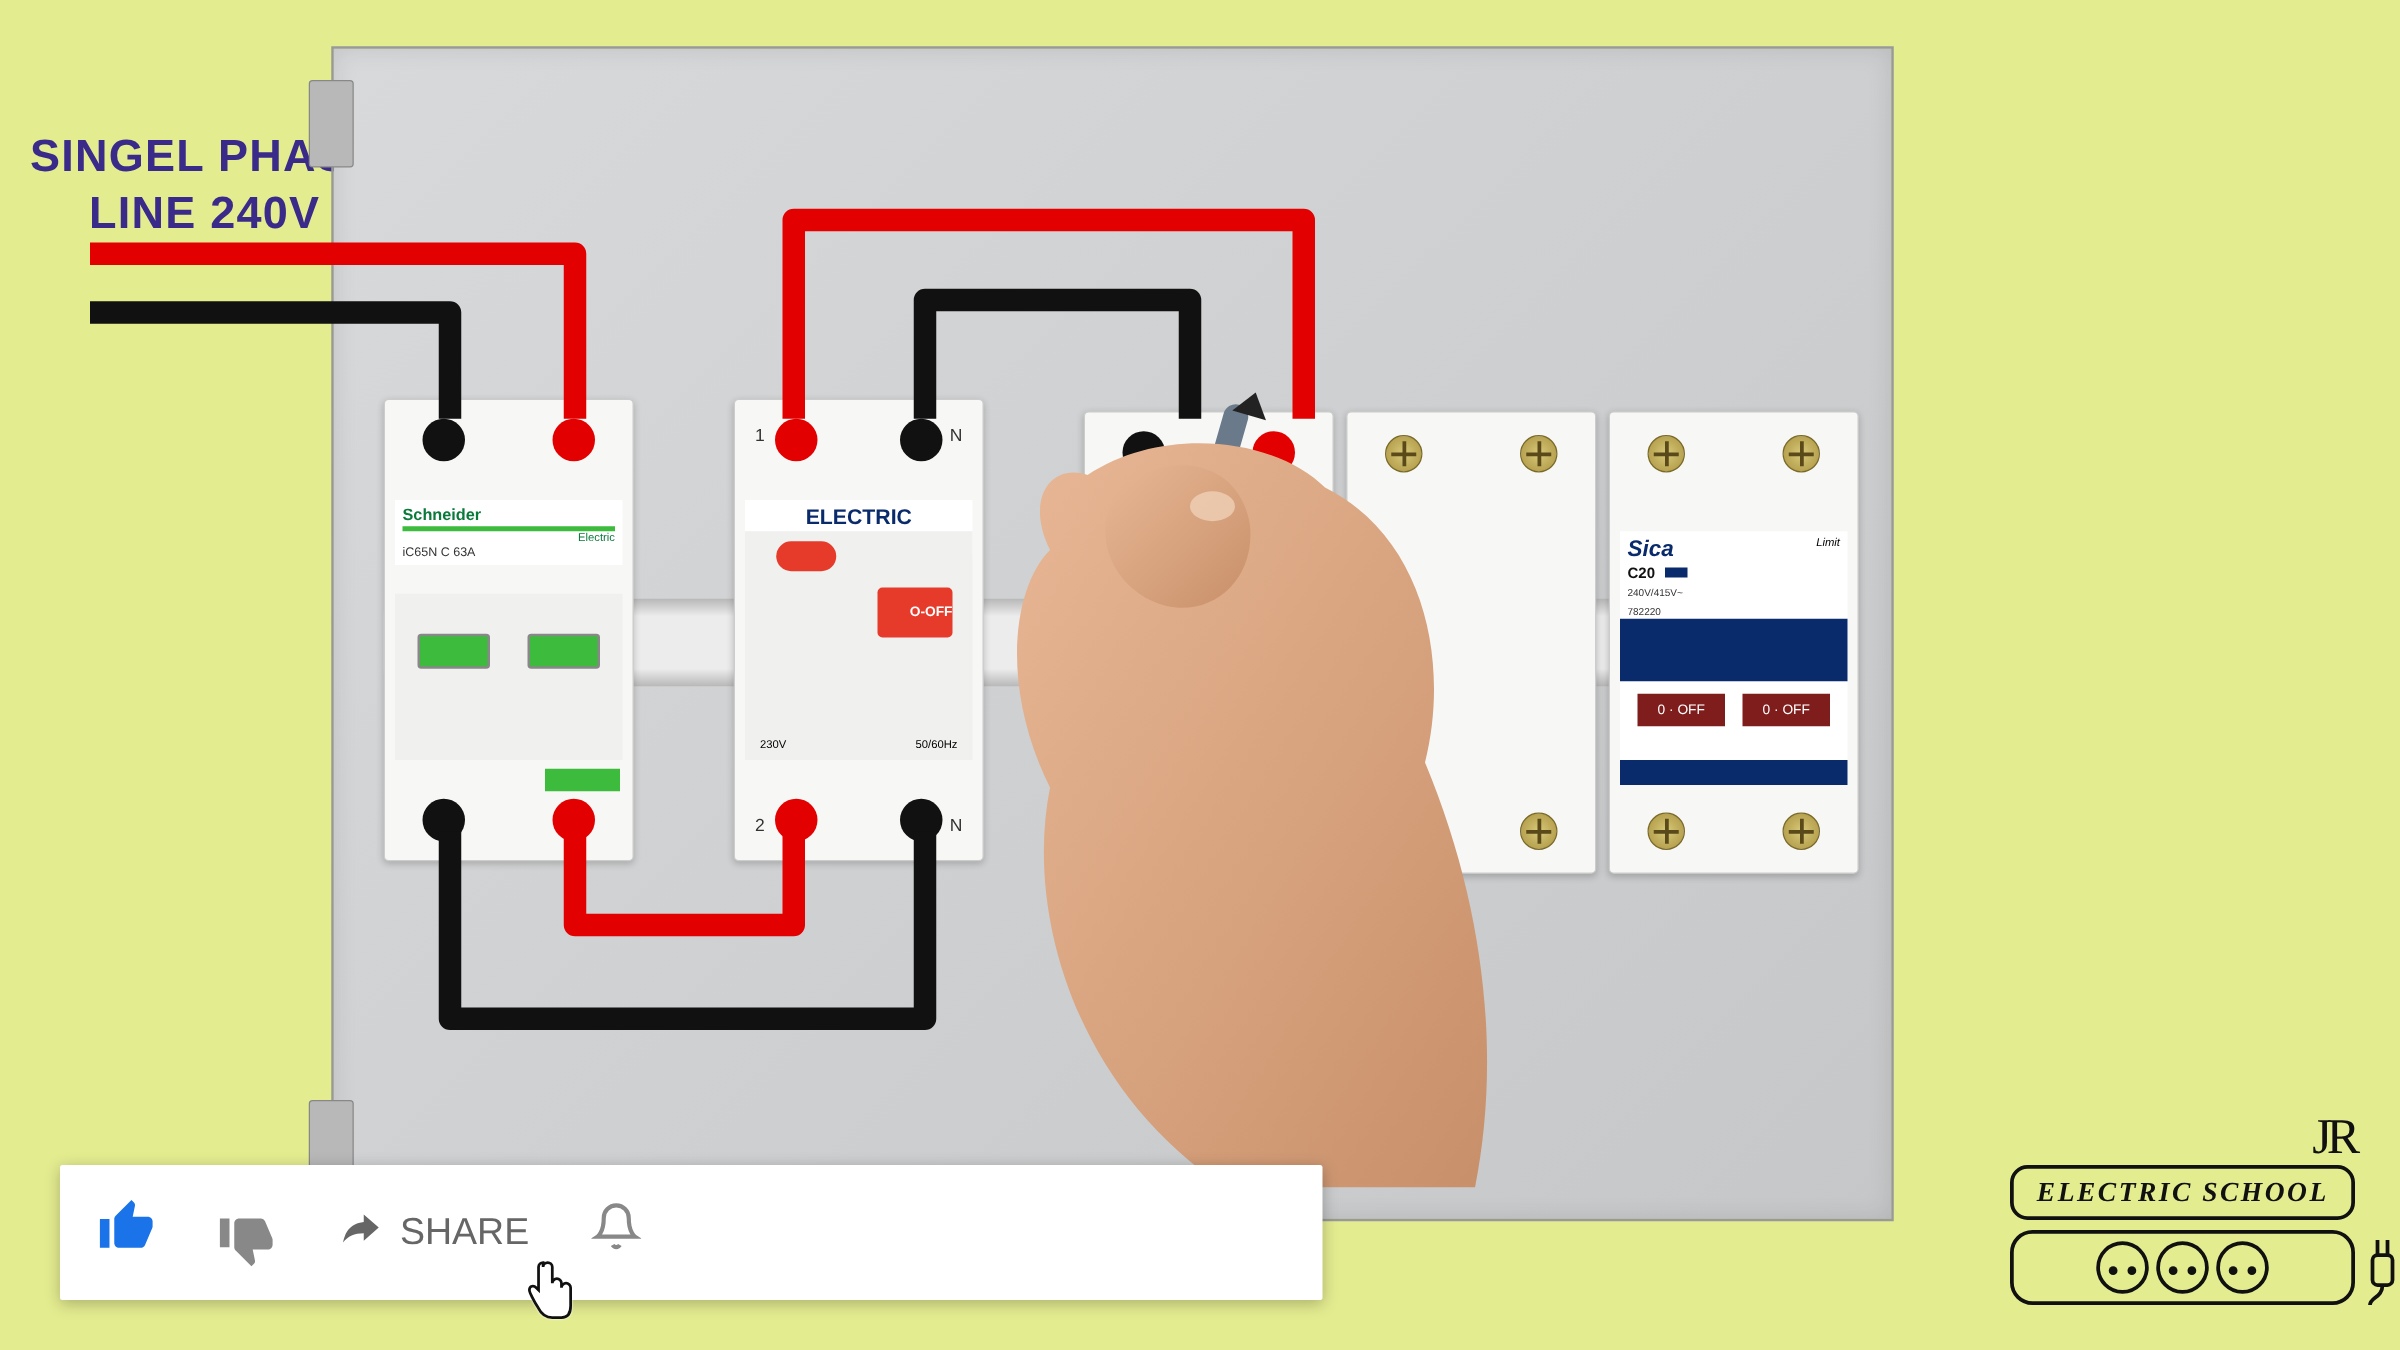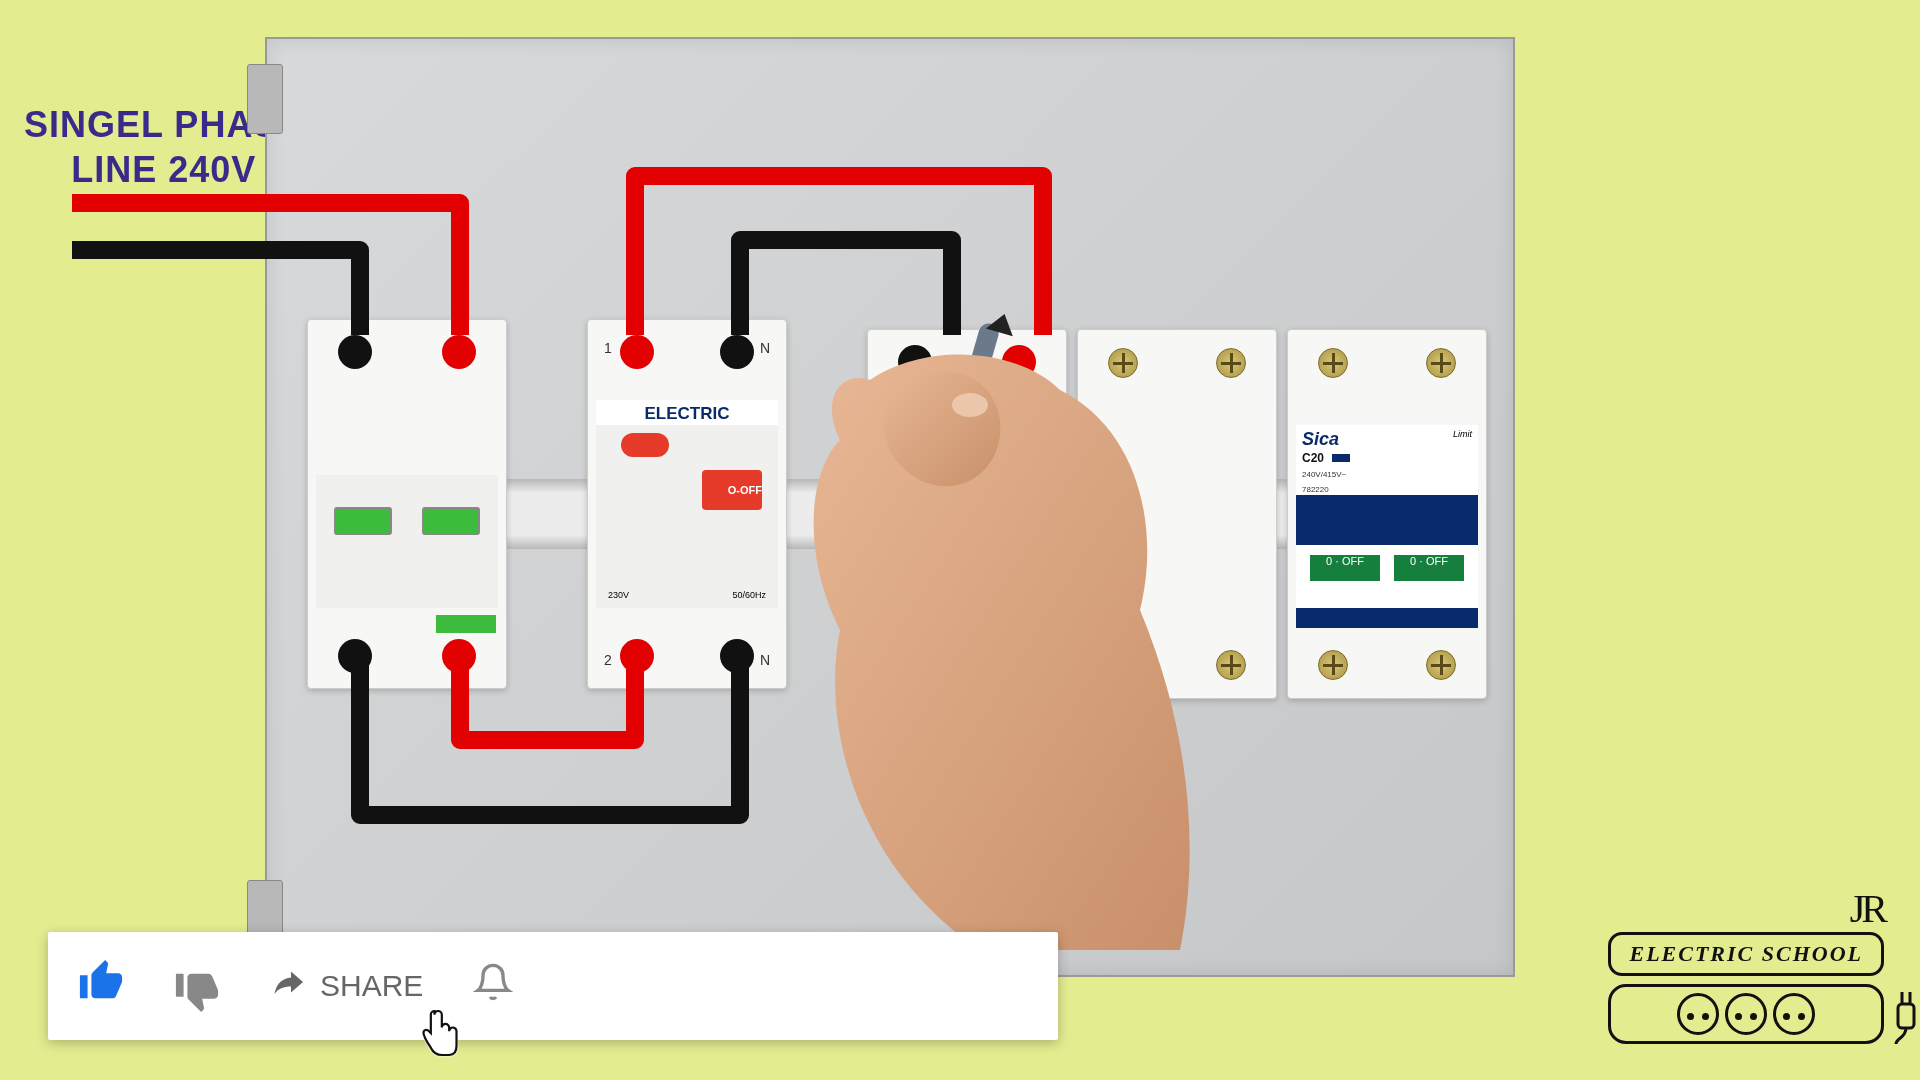--- a/index.html
+++ b/index.html
@@ -91,24 +91,24 @@
   .test-btn {
     position: absolute;
     left: 25px; top: 8px;
     width: 48px; height: 24px;
     background: #e63a2a;
     border-radius: 12px;
   }
   .sica-off {
     position: absolute;
     width: 70px; height: 26px;
-    background: #15803d;
+    background: #7f1d1d;
     color: #fff;
     font-size: 11px;
-    display: flex; align-items: flex-start; justify-content: center;
+    display: flex; align-items: center; justify-content: center;
   }
   .sica-off.s1 { left: 14px; top: 60px; }
   .sica-off.s2 { right: 14px; top: 60px; }
   .term {
     position: absolute;
     width: 34px; height: 34px;
     border-radius: 50%;
   }
   .term.black { background: #111; }
   .term.red { background: #e20000; }
@@ -242,20 +242,26 @@
 </div>
 
 <div class="panel">
   <div class="hinge top"></div>
   <div class="hinge bot"></div>
   <div class="rail"></div>
 
   <div class="breaker b1">
     <div class="term black" style="left:30px; top:15px;"></div>
     <div class="term red" style="right:30px; top:15px;"></div>
+    <div class="brand-strip">
+      <span class="brand-green">Schneider</span>
+      <div class="brand-green-line"></div>
+      <div style="font-size:9px;color:#0a7a3a;text-align:right">Electric</div>
+      <div class="model">iC65N  C 63A</div>
+    </div>
     <div class="switch-area">
       <div class="toggle t1"></div>
       <div class="toggle t2"></div>
     </div>
     <div class="term black" style="left:30px; bottom:15px;"></div>
     <div class="term red" style="right:30px; bottom:15px;"></div>
     <div style="position:absolute;right:10px;bottom:55px;width:60px;height:18px;background:#3dbb3d;"></div>
   </div>
 
   <div class="breaker b2">

